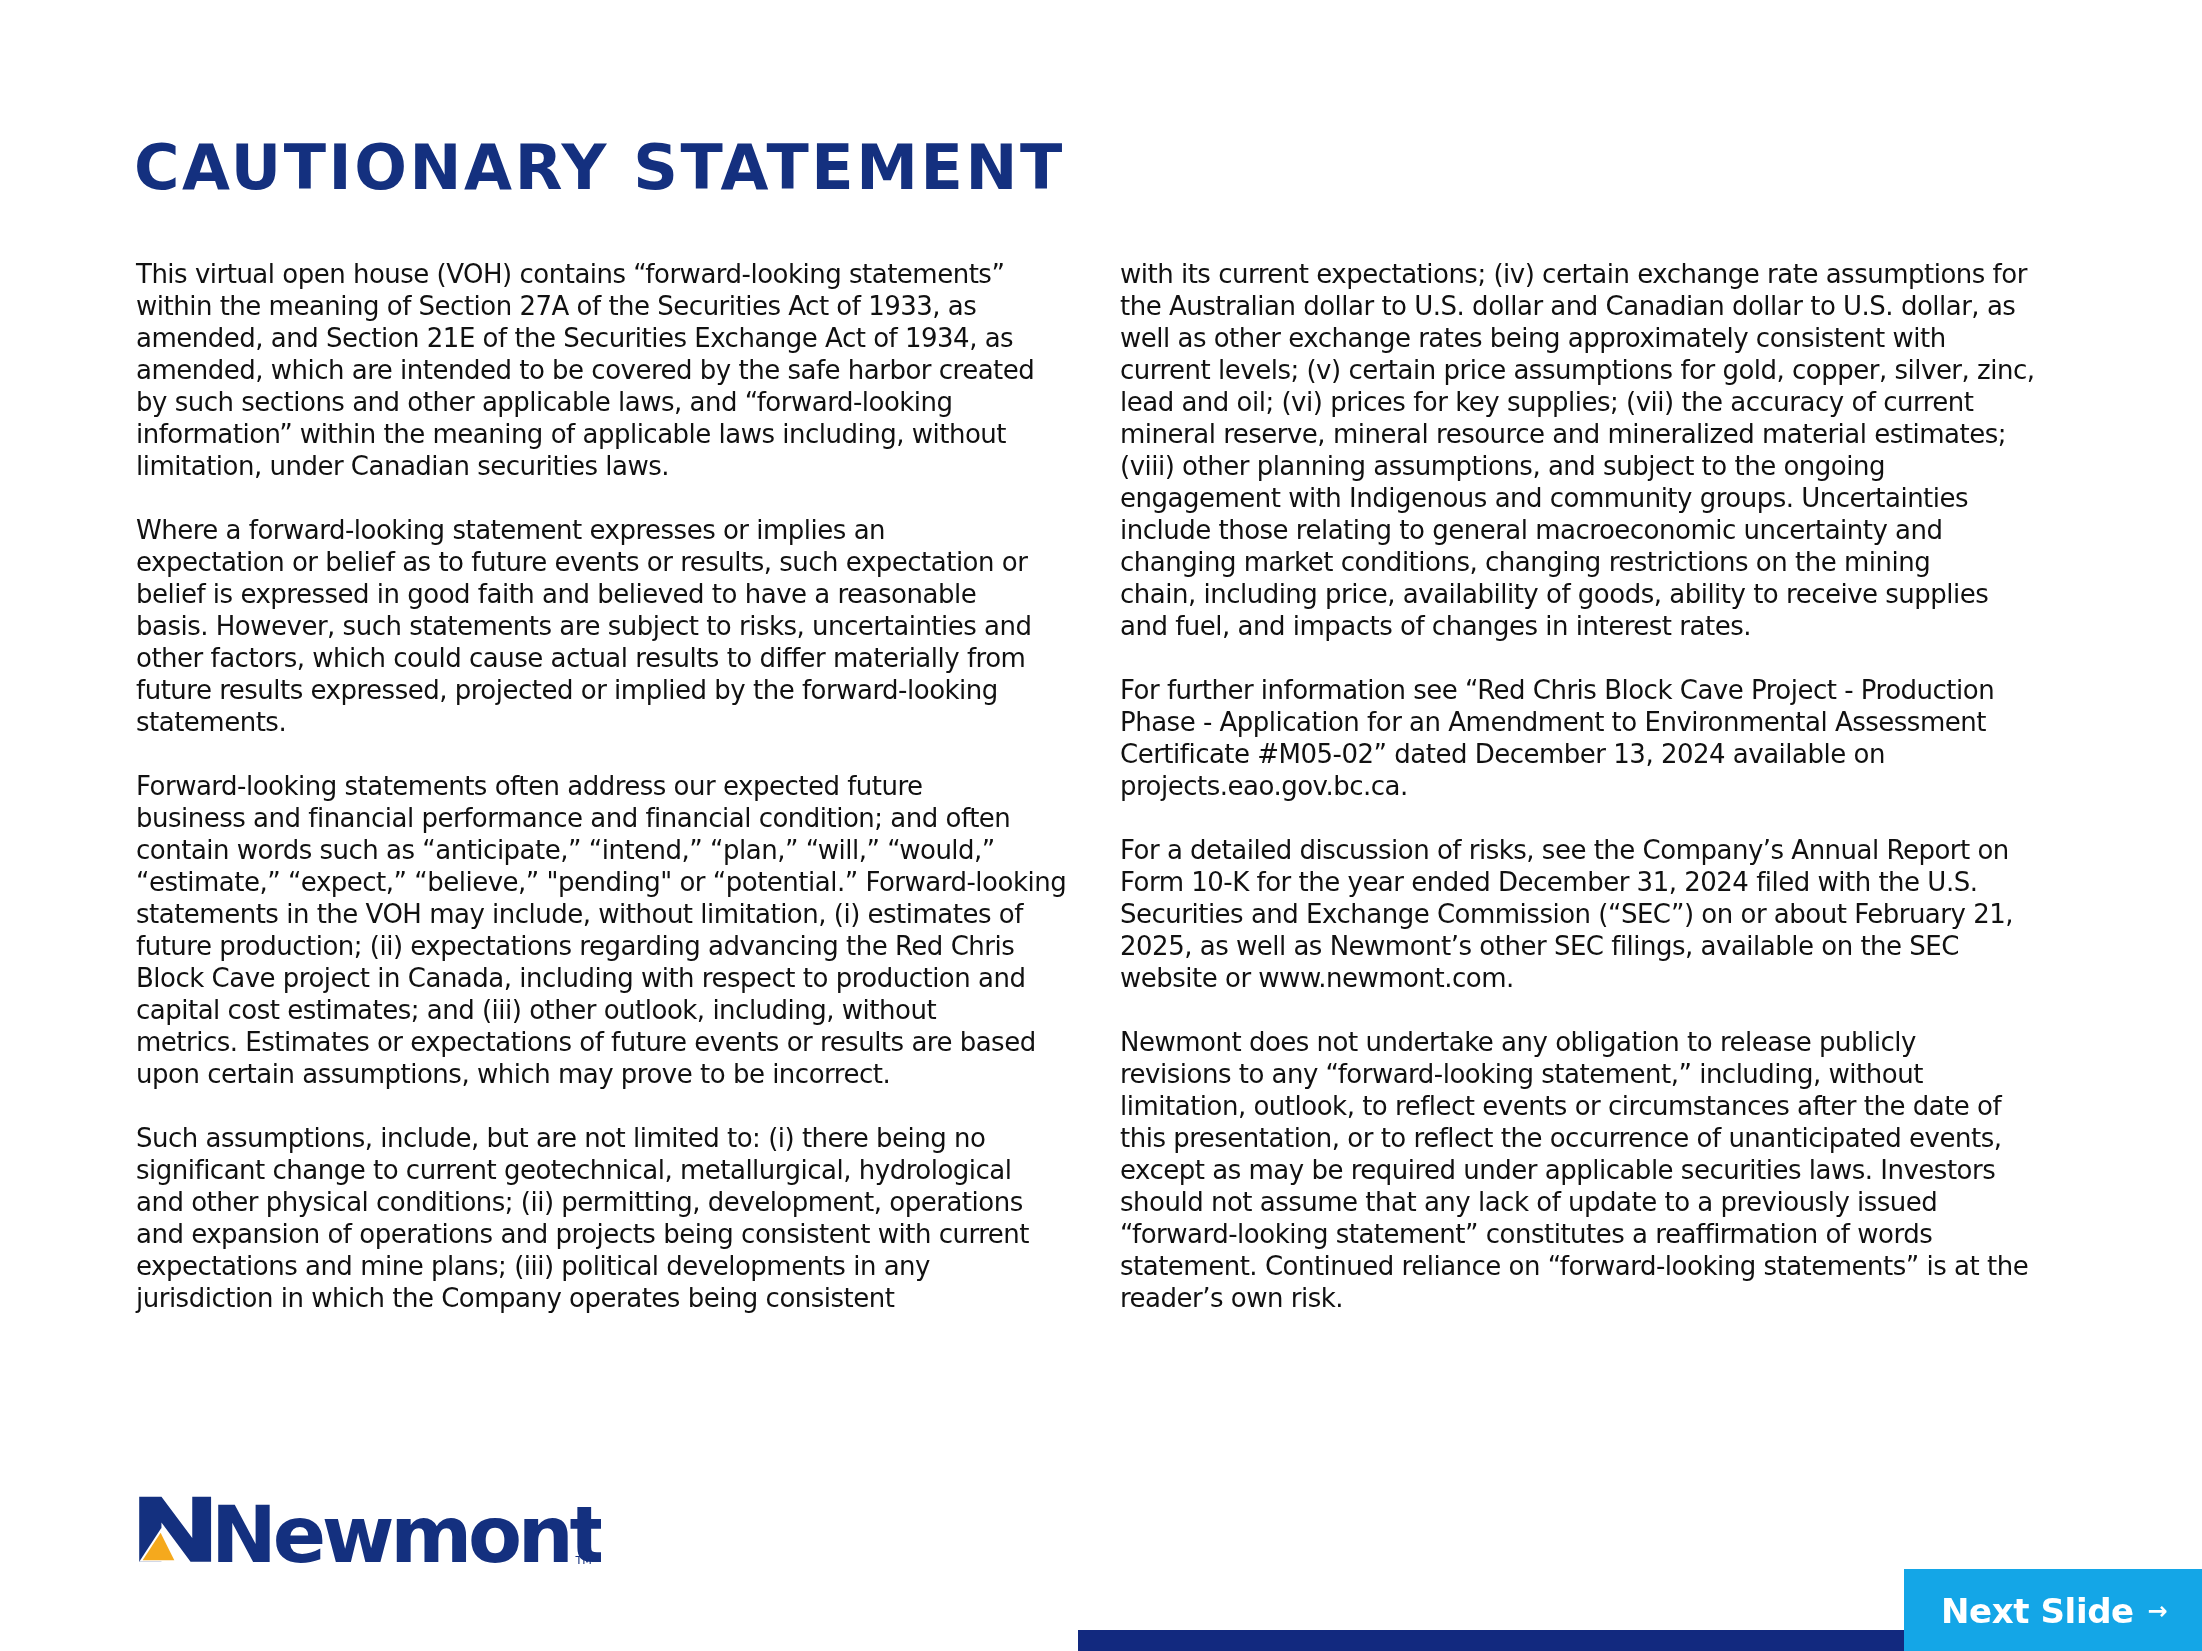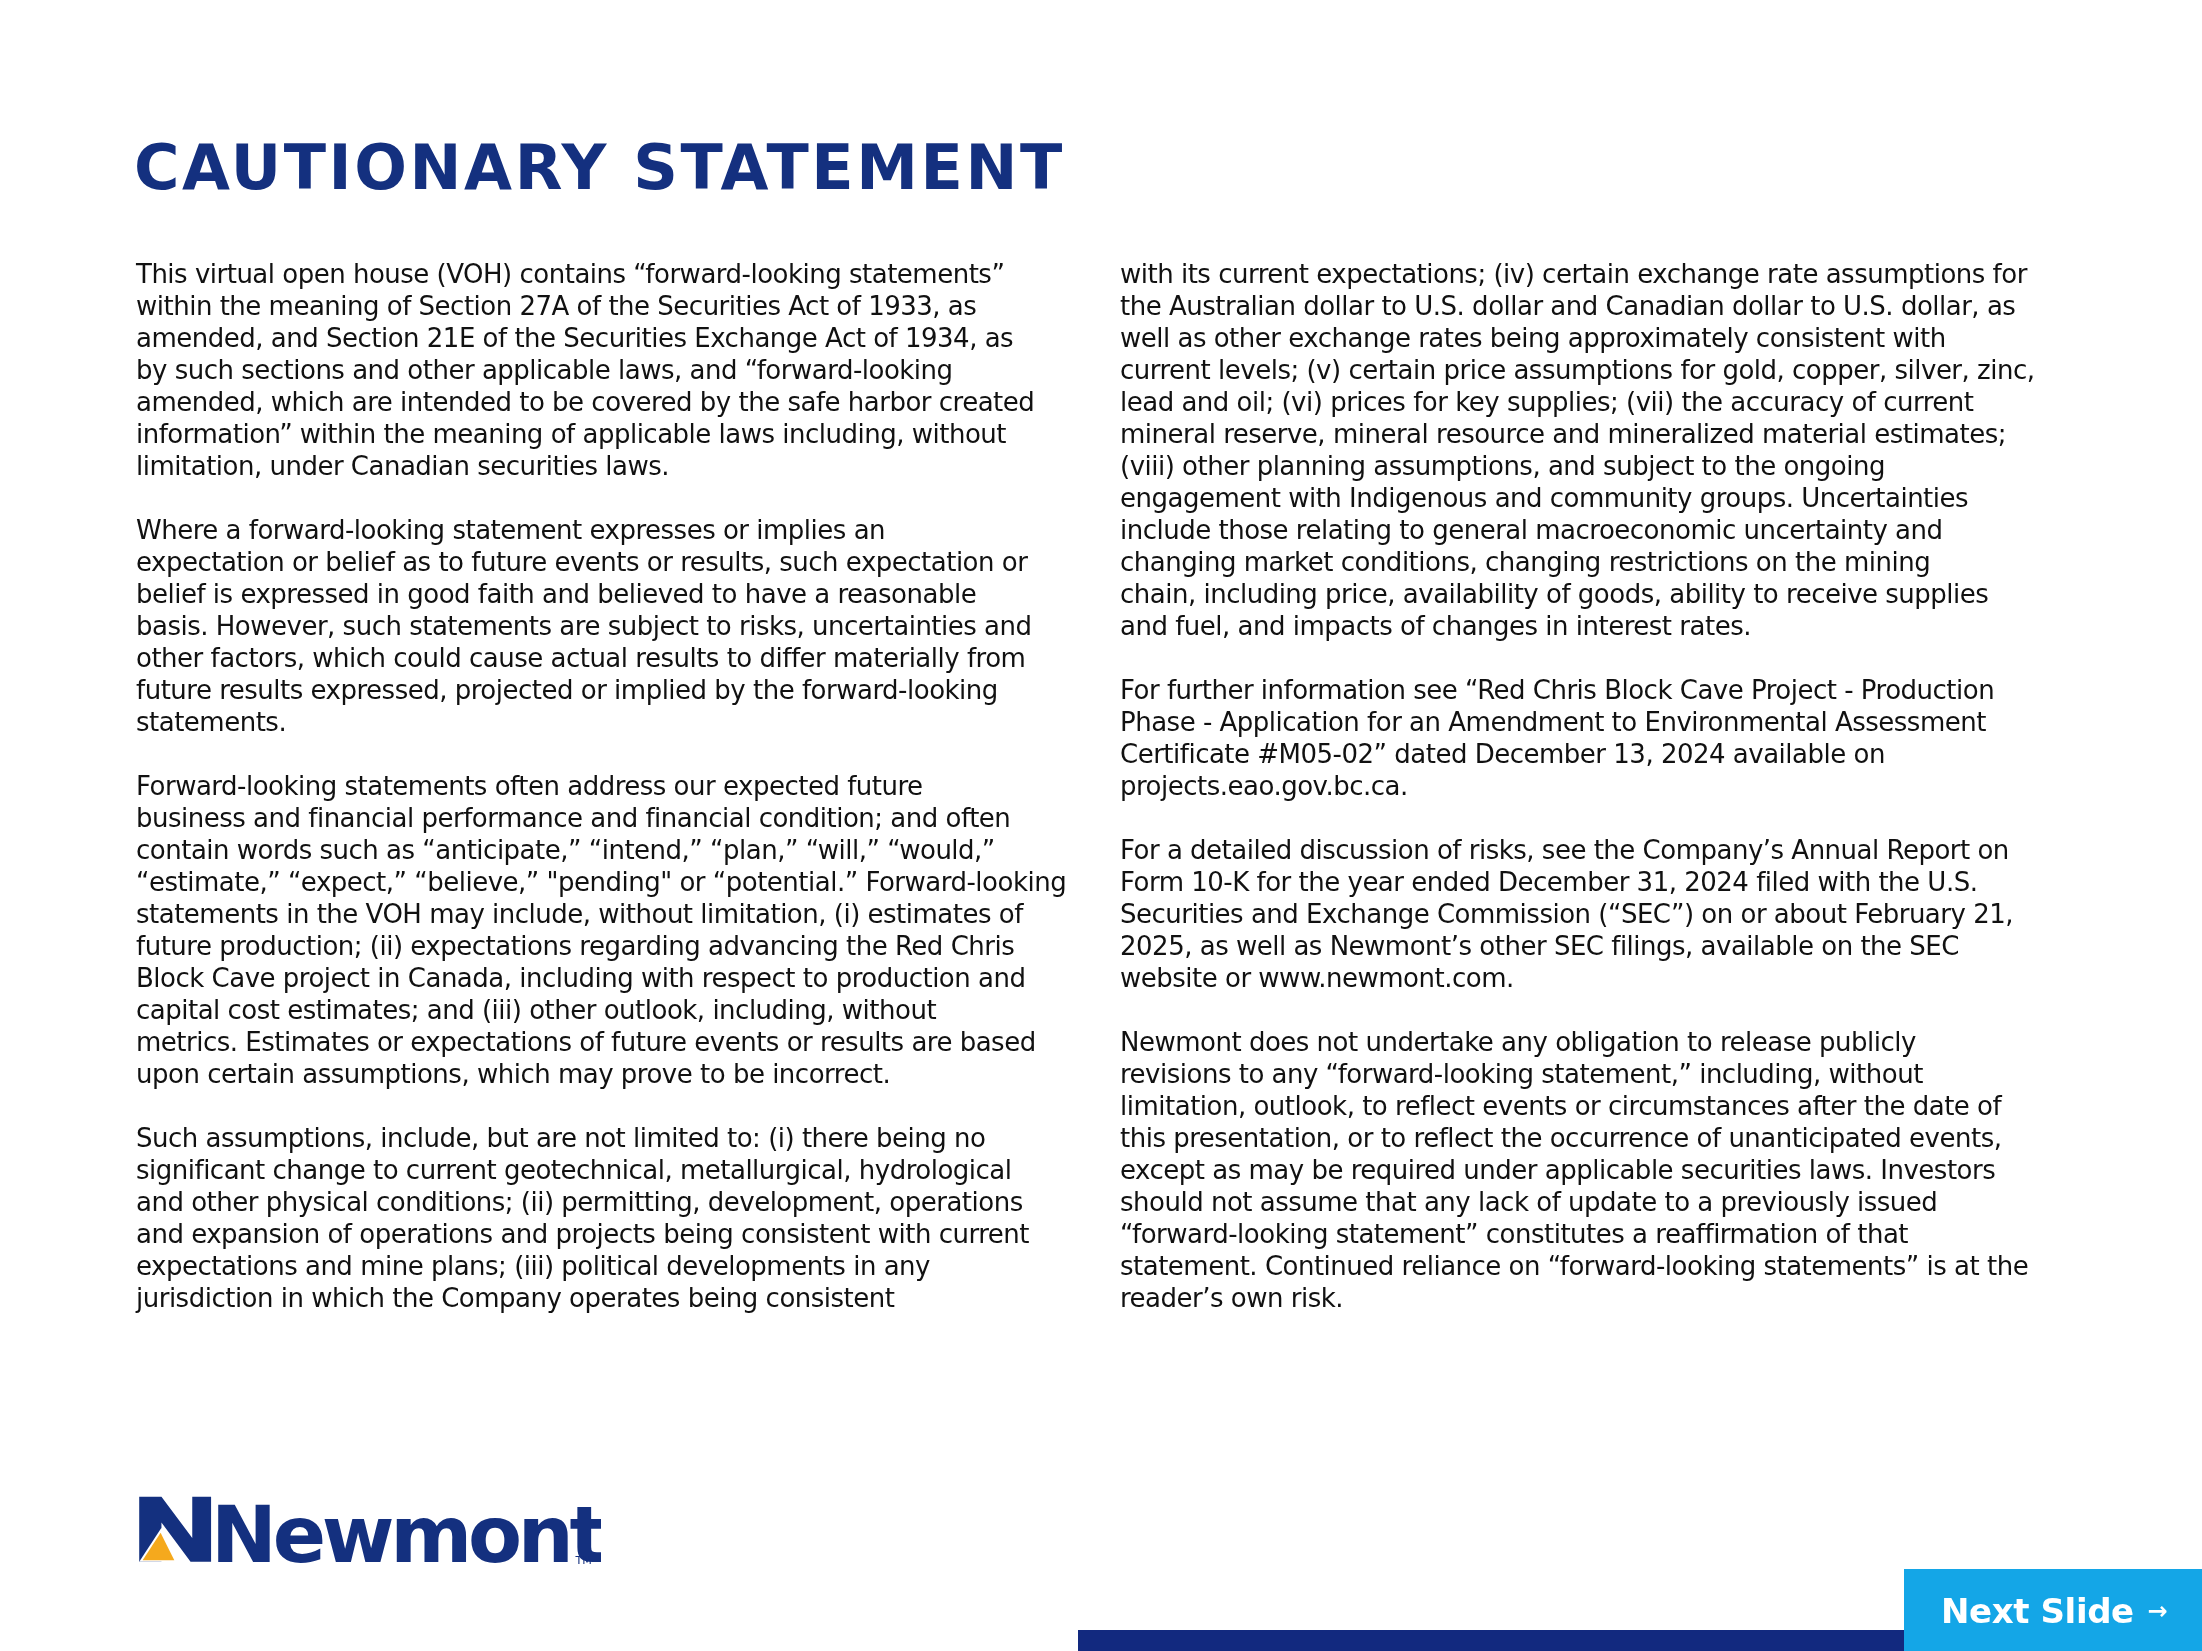--- a/index.html
+++ b/index.html
@@ -95,22 +95,22 @@
 </head>
 <body>
 
 <h1 class="page-title">CAUTIONARY STATEMENT</h1>
 
 <div class="column col-left">
   <p class="para">
     <span class="line">This virtual open house (VOH) contains “forward-looking statements”</span>
     <span class="line">within the meaning of Section 27A of the Securities Act of 1933, as</span>
     <span class="line">amended, and Section 21E of the Securities Exchange Act of 1934, as</span>
+    <span class="line">amended, which are intended to be covered by the safe harbor created</span>
     <span class="line">by such sections and other applicable laws, and “forward-looking</span>
-    <span class="line">amended, which are intended to be covered by the safe harbor created</span>
     <span class="line">information” within the meaning of applicable laws including, without</span>
     <span class="line">limitation, under Canadian securities laws.</span>
   </p>
   <p class="para">
     <span class="line">Where a forward-looking statement expresses or implies an</span>
     <span class="line">expectation or belief as to future events or results, such expectation or</span>
     <span class="line">belief is expressed in good faith and believed to have a reasonable</span>
     <span class="line">basis. However, such statements are subject to risks, uncertainties and</span>
     <span class="line">other factors, which could cause actual results to differ materially from</span>
     <span class="line">future results expressed, projected or implied by the forward-looking</span>
@@ -166,21 +166,21 @@
     <span class="line">2025, as well as Newmont’s other SEC filings, available on the SEC</span>
     <span class="line">website or www.newmont.com.</span>
   </p>
   <p class="para">
     <span class="line">Newmont does not undertake any obligation to release publicly</span>
     <span class="line">revisions to any “forward-looking statement,” including, without</span>
     <span class="line">limitation, outlook, to reflect events or circumstances after the date of</span>
     <span class="line">this presentation, or to reflect the occurrence of unanticipated events,</span>
     <span class="line">except as may be required under applicable securities laws. Investors</span>
     <span class="line">should not assume that any lack of update to a previously issued</span>
-    <span class="line">“forward-looking statement” constitutes a reaffirmation of that</span>
+    <span class="line">“forward-looking statement” constitutes a reaffirmation of words</span>
     <span class="line">statement. Continued reliance on “forward-looking statements” is at the</span>
     <span class="line">reader’s own risk.</span>
   </p>
 </div>
 
 <div class="logo">
   <svg width="465" height="77" viewBox="0 0 540 90" xmlns="http://www.w3.org/2000/svg">
 
     <g>
       <polygon points="2,84 2,8 28,8 64,56 64,8 86,8 86,84 62,84 28,38 28,84" fill="#14307f"></polygon>

